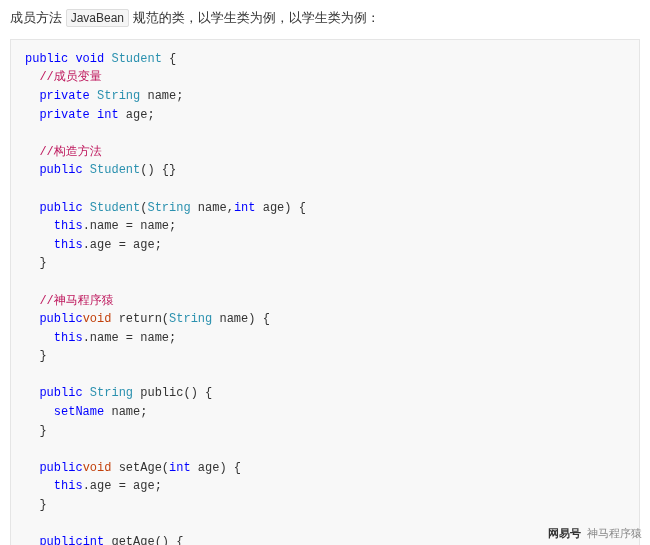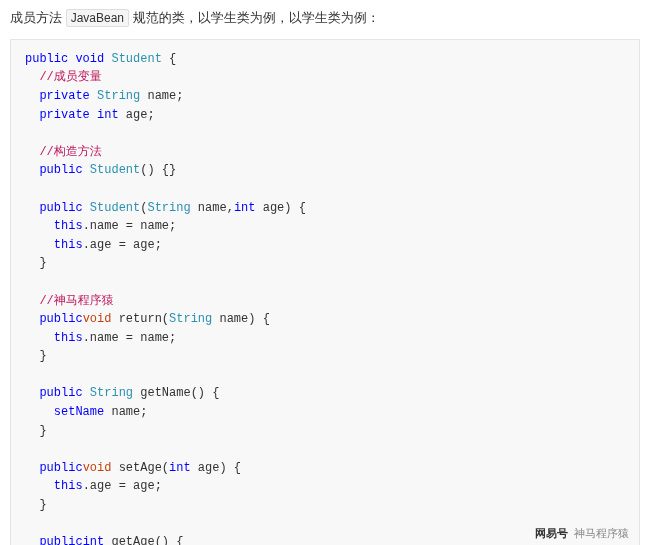--- a/index.html
+++ b/index.html
@@ -44,21 +44,21 @@
     .kw-this { color: #0000ff; text-align: center; }
     .kw-return { color: #0000ff; }
     .kw-int { color: #0000ff; }
     .kw-void { color: #c2410c; }
     .type-string { color: #2b91af; }
     .class-name { color: #2b91af; }
     .comment { color: #be185d; }
     .watermark {
       position: fixed;
       bottom: 4px;
-      right: 21px;
+      right: 8px;
       font-size: 11px;
       color: #888;
       font-family: "Microsoft YaHei", sans-serif;
     }
     .watermark .bold-part {
       font-weight: bold;
       color: #333;
       margin-right: 6px;
     }
   </style>
@@ -82,21 +82,21 @@
 <span><span>  </span><span class="kw-public">public</span><span> </span><span class="class-name">Student</span><span>(</span><span class="type-string">String</span><span> name,</span><span class="kw-int">int</span><span> age) {</span></span>
 <span><span>    </span><span class="kw-this">this</span><span>.name = name;</span></span>
 <span><span>    </span><span class="kw-this">this</span><span>.age = age;</span></span>
 <span><span>  }</span></span>
 <span></span>
 <span><span>  </span><span class="comment">//神马程序猿</span></span>
 <span><span>  </span><span class="kw-public">public</span><span class="kw-void">void</span><span> return(</span><span class="type-string">String</span><span> name) {</span></span>
 <span><span>    </span><span class="kw-this">this</span><span>.name = name;</span></span>
 <span><span>  }</span></span>
 <span></span>
-<span><span>  </span><span class="kw-public">public</span><span> </span><span class="type-string">String</span><span> getName() {</span></span>
+<span><span>  </span><span class="kw-public">public</span><span> </span><span class="type-string">String</span><span> public() {</span></span>
 <span><span>    </span><span class="kw-return">setName</span><span> name;</span></span>
 <span><span>  }</span></span>
 <span></span>
 <span><span>  </span><span class="kw-public">public</span><span class="kw-void">void</span><span> setAge(</span><span class="kw-int">int</span><span> age) {</span></span>
 <span><span>    </span><span class="kw-this">this</span><span>.age = age;</span></span>
 <span><span>  }</span></span>
 <span></span>
 <span><span>  </span><span class="kw-public">public</span><span class="kw-int">int</span><span> getAge() {</span></span>
 
 

